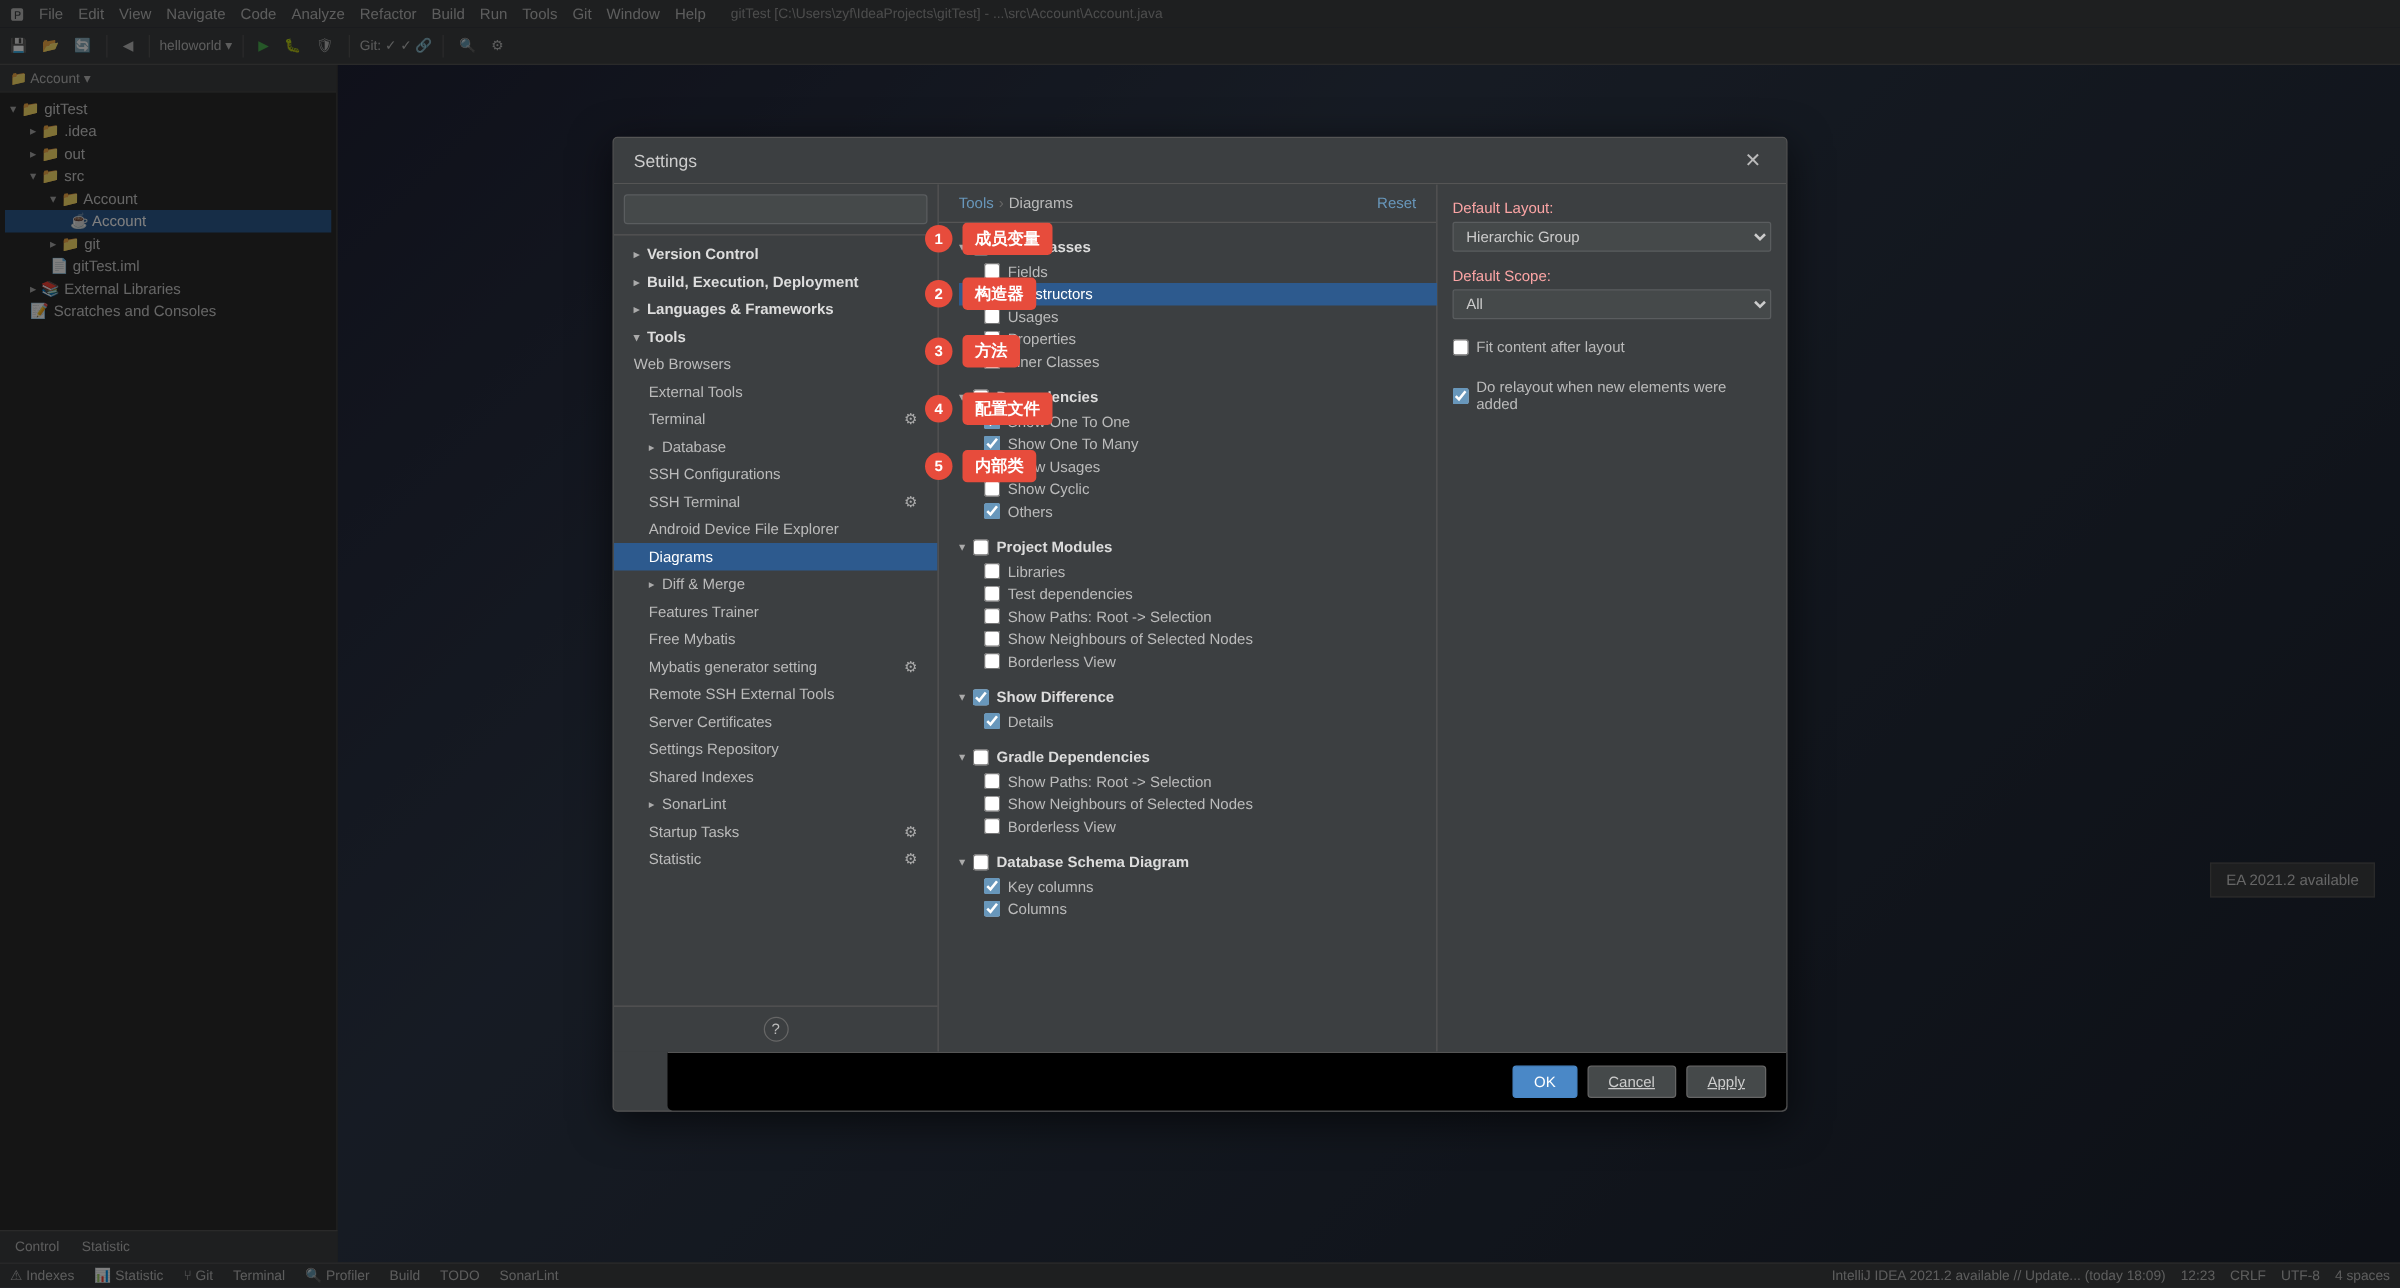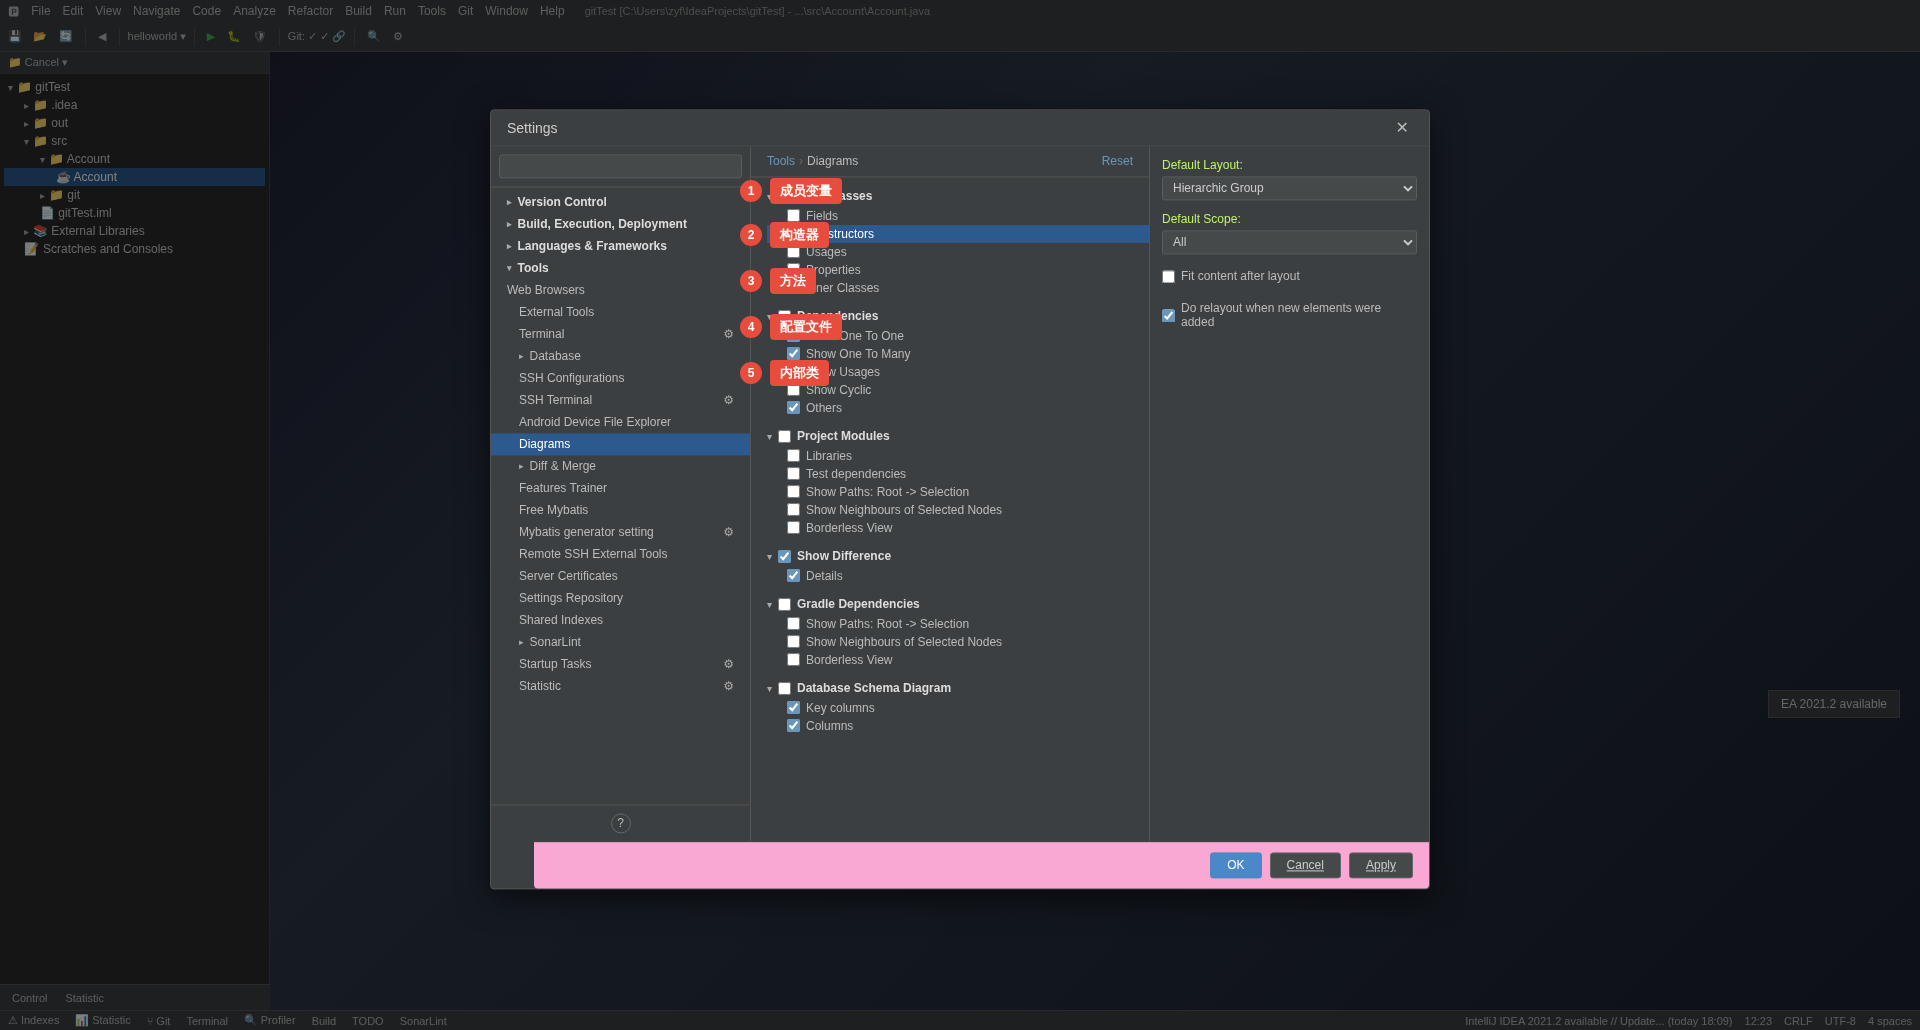--- a/index.html
+++ b/index.html
@@ -60,37 +60,37 @@
     .dialog-content { flex: 1; display: flex; flex-direction: column; overflow: hidden; }
     .dialog-breadcrumb { padding: 8px 16px; border-bottom: 1px solid #555; display: flex; align-items: center; gap: 4px; font-size: 12px; color: #bbb; }
     .dialog-breadcrumb .bc-link { color: #6897bb; cursor: pointer; }
     .dialog-breadcrumb .bc-sep { color: #666; }
     .dialog-breadcrumb .reset-btn { margin-left: auto; color: #6897bb; cursor: pointer; font-size: 12px; background: transparent; border: none; }
 
     .dialog-scroll { flex: 1; overflow-y: auto; padding: 8px 16px; }
 
     
     .settings-right-panel { width: 280px; border-left: 1px solid #555; padding: 12px; display: flex; flex-direction: column; gap: 12px; }
-    .settings-right-panel label { font-size: 12px; color: #bef264; display: block; margin-bottom: 4px; }
+    .settings-right-panel label { font-size: 12px; color: #fca5a5; display: block; margin-bottom: 4px; }
     .settings-select { background: #45494a; border: 1px solid #5a5d5f; color: #ccc; padding: 3px 6px; font-size: 12px; width: 100%; border-radius: 2px; }
     .settings-checkbox-row { display: flex; align-items: center; gap: 6px; padding: 3px 0; font-size: 12px; color: #bbb; }
     .settings-checkbox-row input[type=checkbox] { accent-color: #6897bb; }
 
     
     .section-header { display: flex; align-items: center; gap: 6px; padding: 4px 0; cursor: pointer; }
     .section-header .collapse-arrow { font-size: 10px; color: #aaa; }
     .section-header .section-cb { accent-color: #6897bb; }
     .section-header .section-name { font-weight: bold; font-size: 12px; color: #ddd; }
     .check-list { padding-left: 20px; }
     .check-item { display: flex; align-items: flex-start; gap: 6px; padding: 2px 0; font-size: 12px; color: #bbb; }
     .check-item input[type=checkbox] { accent-color: #6897bb; }
     .check-item.selected-row { background: #2d5a8e; color: #fff; margin: 0 -20px; padding-left: 20px; }
 
     
-    .dialog-footer { border-top: 1px solid #555; padding: 10px 16px; display: flex; align-items: center; justify-content: space-between; background: #f9a8d4; border-radius: 0 0 4px 4px; margin-left: 43px; }
+    .dialog-footer { border-top: 1px solid #555; padding: 10px 16px; display: flex; align-items: center; justify-content: space-between; background: #000000; border-radius: 0 0 4px 4px; margin-left: 43px; }
     .footer-btns { display: flex; gap: 8px; }
     .btn { padding: 5px 16px; font-size: 12px; border-radius: 3px; cursor: pointer; border: 1px solid #666; }
     .btn-primary { background: #4a88c7; color: #fff; border-color: #4a88c7; }
     .btn-default { background: #45494a; color: #ccc; text-decoration: underline; }
     .annotation-badge { width: 22px; height: 22px; border-radius: 50%; background: #e74c3c; color: #fff; font-size: 12px; font-weight: bold; display: flex; align-items: center; justify-content: center; }
     .annotation-popup { background: #e74c3c; color: #fff; padding: 4px 10px; border-radius: 4px; font-size: 13px; font-weight: bold; white-space: nowrap; }
 
     
     .dialog-scroll::-webkit-scrollbar { width: 6px; }
     .dialog-scroll::-webkit-scrollbar-track { background: #3c3f41; }
@@ -139,21 +139,21 @@
   <button class="toolbar-btn">🛡</button>
   <div class="toolbar-sep"></div>
   <span style="color:#bbb; font-size:11px;">Git: ✓ ✓ 🔗</span>
   <div class="toolbar-sep"></div>
   <button class="toolbar-btn">🔍</button>
   <button class="toolbar-btn">⚙</button>
 </div>
 
 <div class="ide-left">
   <div class="ide-left-tab">
-    📁 Cancel ▾
+    📁 Account ▾
   </div>
   <div class="ide-tree">
     <div class="ide-tree-item">
       <span class="tree-arrow">▾</span> 📁 gitTest
     </div>
     <div class="ide-tree-item" style="padding-left:20px">
       <span class="tree-arrow">▸</span> 📁 .idea
     </div>
     <div class="ide-tree-item" style="padding-left:20px">
       <span class="tree-arrow">▸</span> 📁 out

